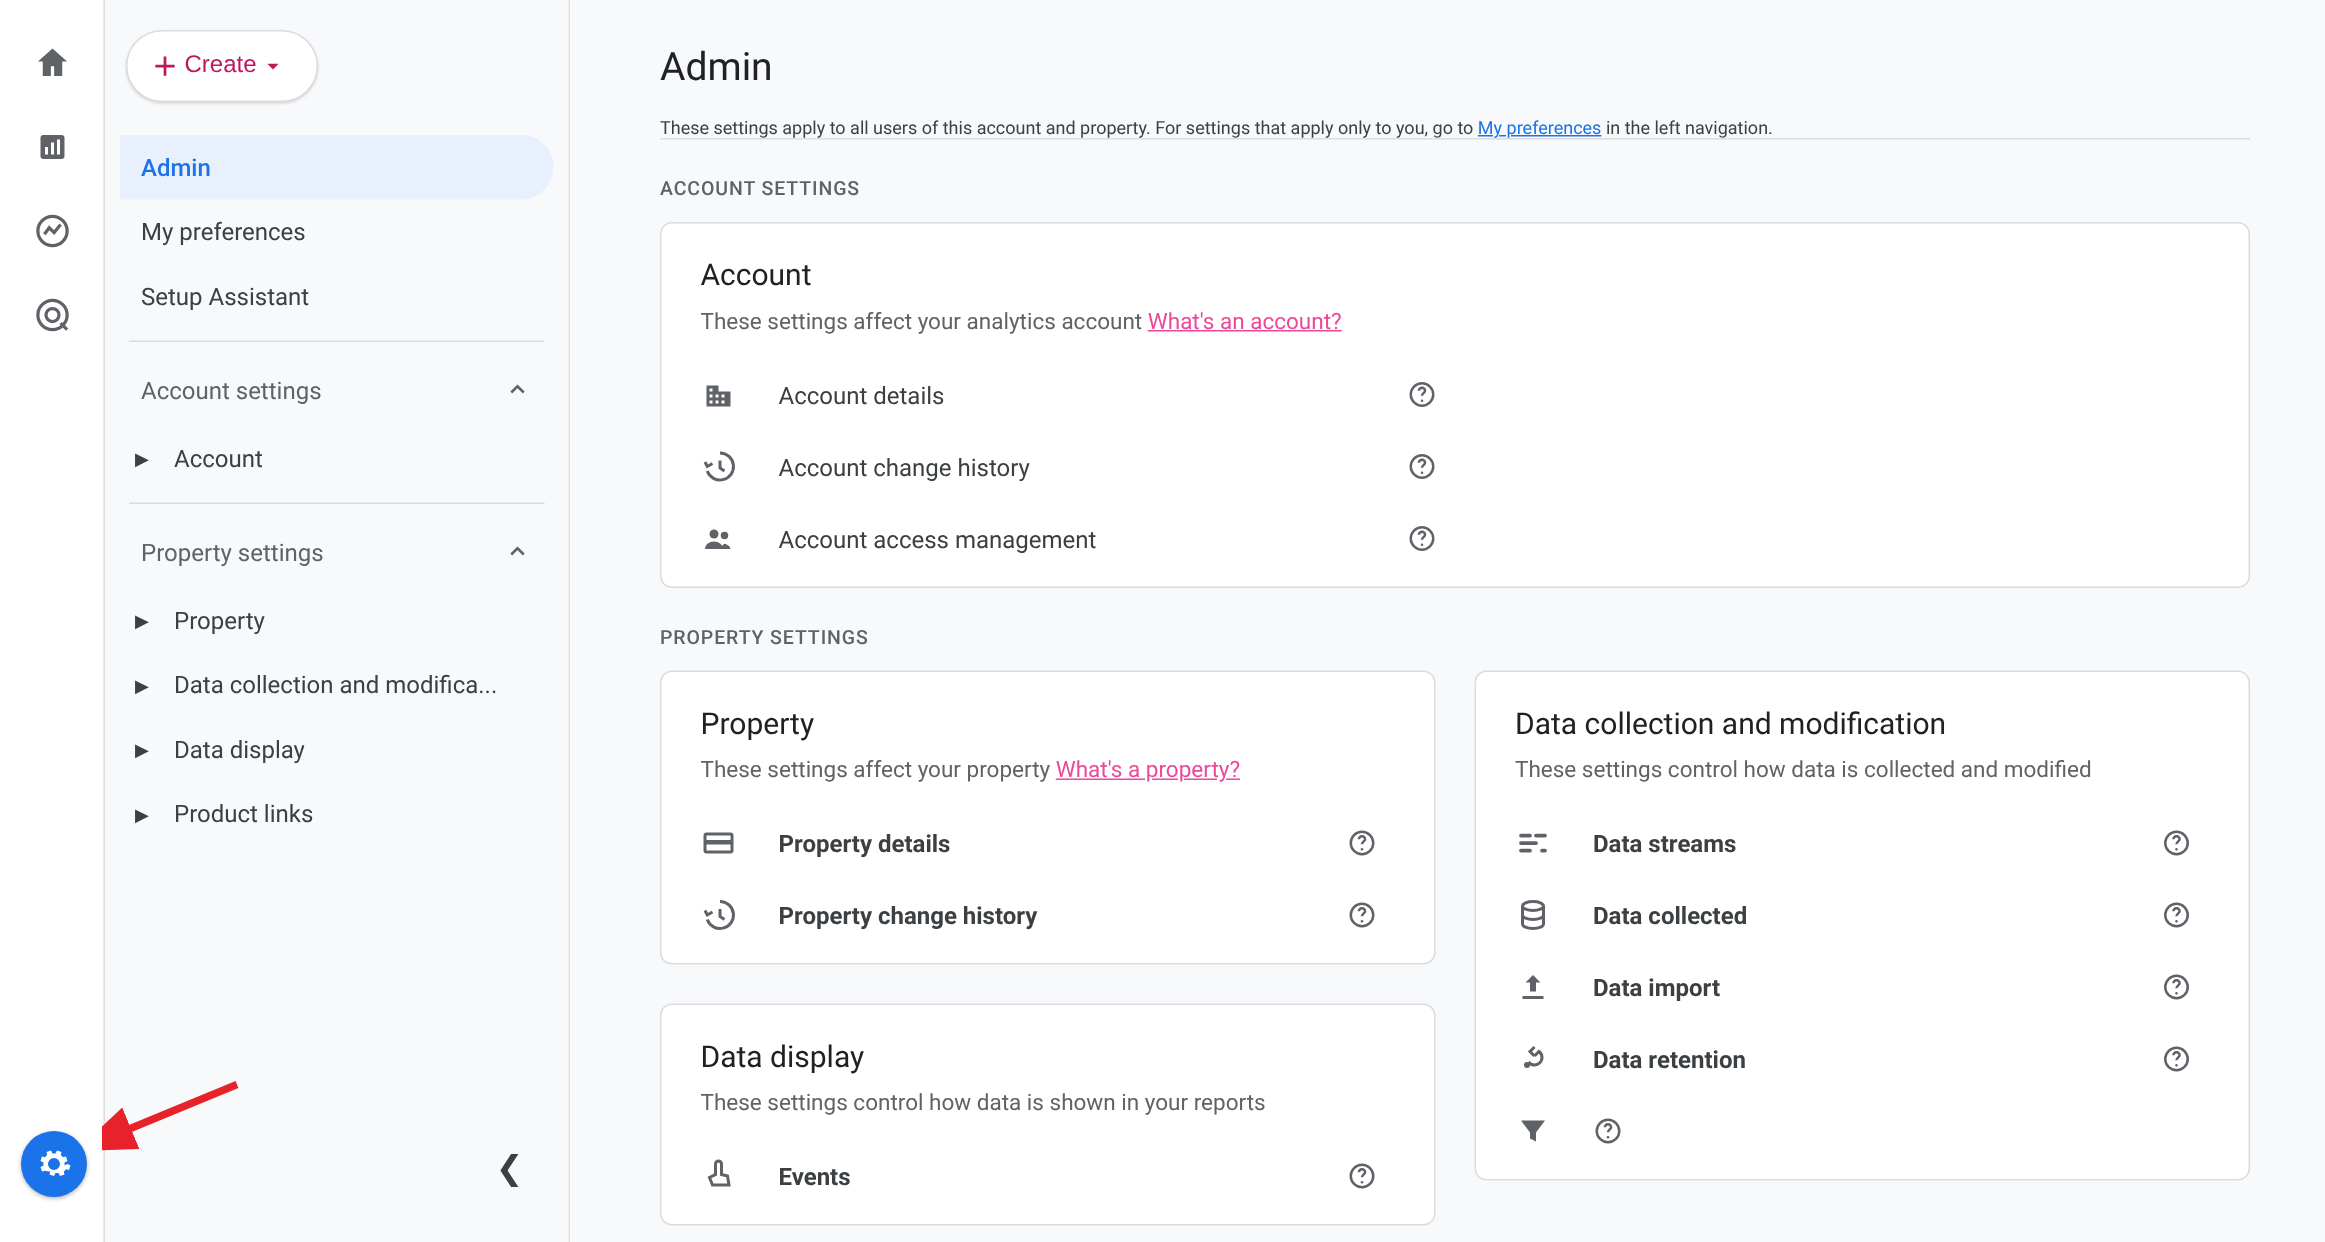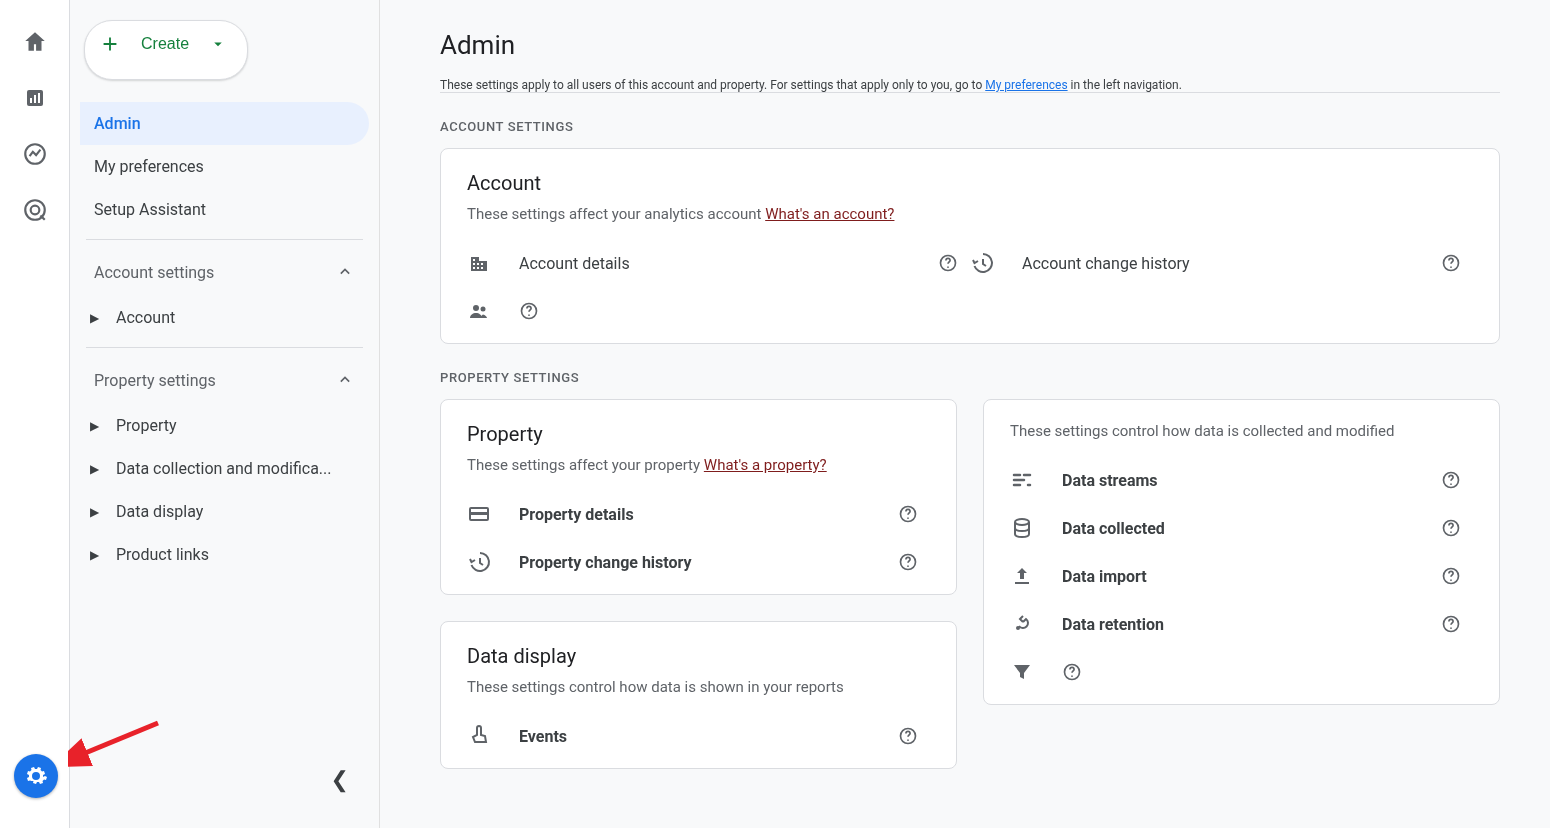--- a/index.html
+++ b/index.html
@@ -49,27 +49,27 @@
   .sidebar {
     width: 310px;
     background: #f8f9fa;
     padding: 20px 10px 0 10px;
     border-right: 1px solid #e0e0e0;
     position: relative;
   }
   .create-btn {
     display: inline-flex;
     align-items: center;
-    gap: 20px;
+    gap: 2px;
     background: #fff;
     border: 1px solid #dadce0;
     border-radius: 28px;
-    padding: 12px 20px 24px 14px;
+    padding: 12px 20px 12px 14px;
     box-shadow: 0 1px 2px rgba(60,64,67,.2);
-    color: #15803d;
+    color: #be185d;
     font-size: 16px;
     font-weight: 500;
     cursor: pointer;
     margin-left: 4px;
   }
   .create-btn svg { fill: #1a73e8; }
 
   .nav-block { margin-top: 22px; }
   .nav-divider { border-top: 1px solid #dadce0; margin: 8px 6px; }
 
@@ -125,23 +125,23 @@
 
   .card {
     background: #fff;
     border: 1px solid #dadce0;
     border-radius: 8px;
     padding: 22px 26px 8px 26px;
     margin-bottom: 26px;
   }
   .card-title { font-size: 20px; font-weight: 400; margin-bottom: 10px; }
   .card-desc { font-size: 15px; color: #5f6368; margin-bottom: 16px; }
-  .card-desc a { color: #7f1d1d; }
-
-  .card-links { display: flex; flex-wrap: wrap; }
+  .card-desc a { color: #ec4899; }
+
+  .card-links { display: flex; flex-wrap: wrap; flex-direction: column; }
   .card-link {
     display: flex; align-items: center;
     width: 50%;
     padding: 12px 0;
     gap: 28px;
     cursor: pointer;
   }
   .card-link.full { width: 100%; font-weight: bold; }
   .card-link .link-icon { width: 24px; color: #5f6368; display:flex; align-items:center; justify-content:center; }
   .card-link .link-label { flex: 1; font-size: 16px; color: #3c4043; }
@@ -377,20 +377,21 @@
                 <use href="#i-help"></use>
               </svg>
             </span>
         </div>
         <div class="card-link">
           <span class="link-icon">
               <svg width="24" height="24" viewBox="0 0 24 24">
                 <use href="#i-people"></use>
               </svg>
             </span>
+          <span class="link-label">Account access management</span>
           <span class="help-icon">
               <svg width="20" height="20" viewBox="0 0 24 24">
                 <use href="#i-help"></use>
               </svg>
             </span>
         </div>
       </div>
     </div>
 
     <div class="section-label">PROPERTY SETTINGS</div>
@@ -447,20 +448,21 @@
                     <use href="#i-help"></use>
                   </svg>
                 </span>
             </div>
           </div>
         </div>
       </div>
 
       <div class="col">
         <div class="card">
+          <div class="card-title">Data collection and modification</div>
           <div class="card-desc">These settings control how data is collected and modified</div>
           <div class="card-links">
             <div class="card-link full">
               <span class="link-icon">
                   <svg width="24" height="24" viewBox="0 0 24 24">
                     <use href="#i-streams"></use>
                   </svg>
                 </span>
               <span class="link-label">Data streams</span>
               <span class="help-icon">

